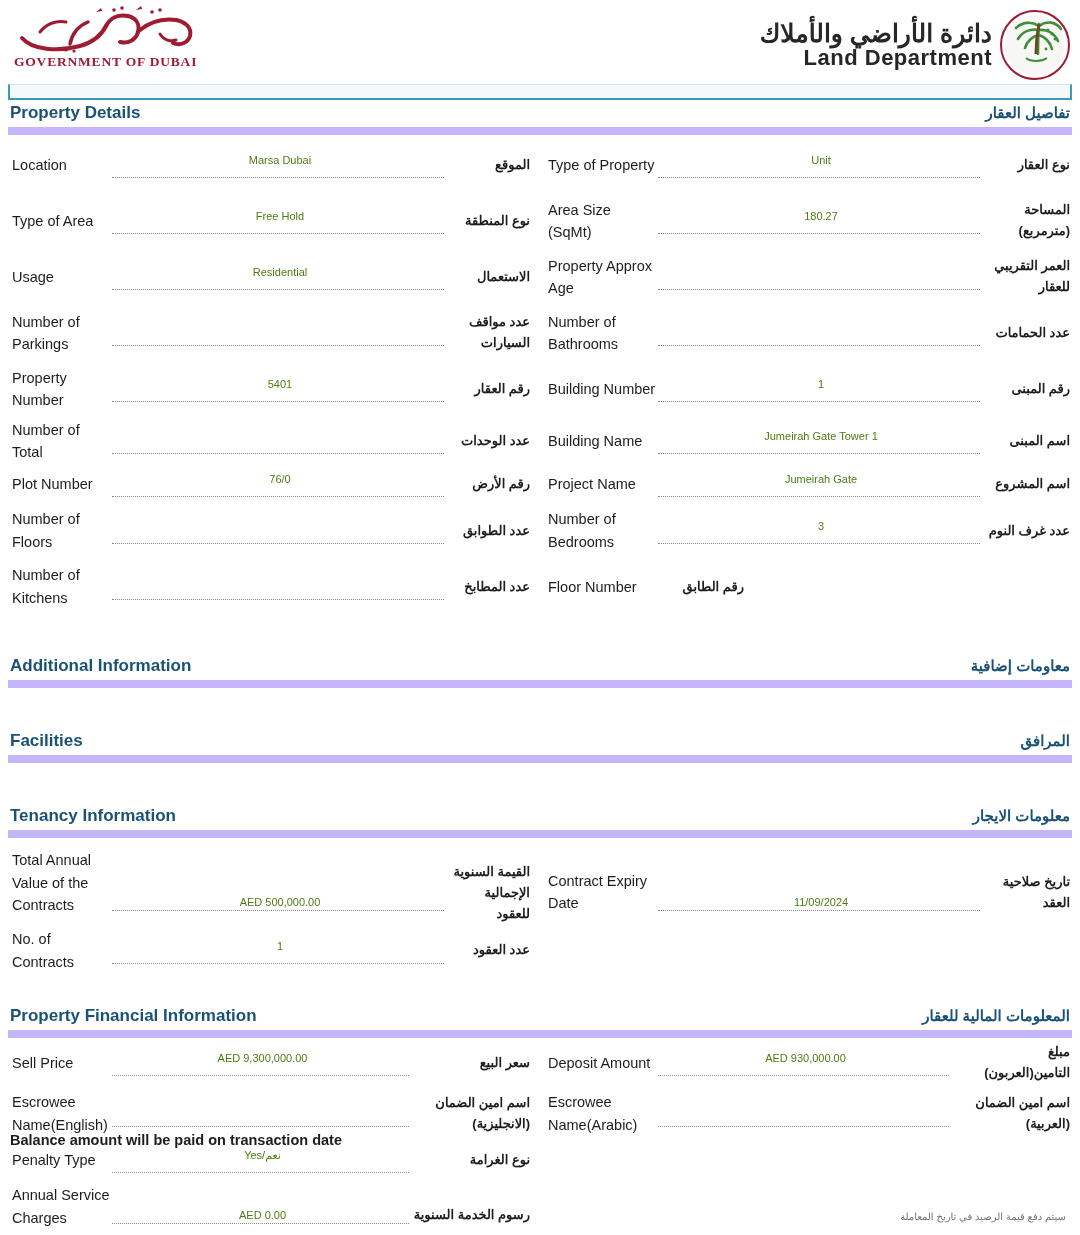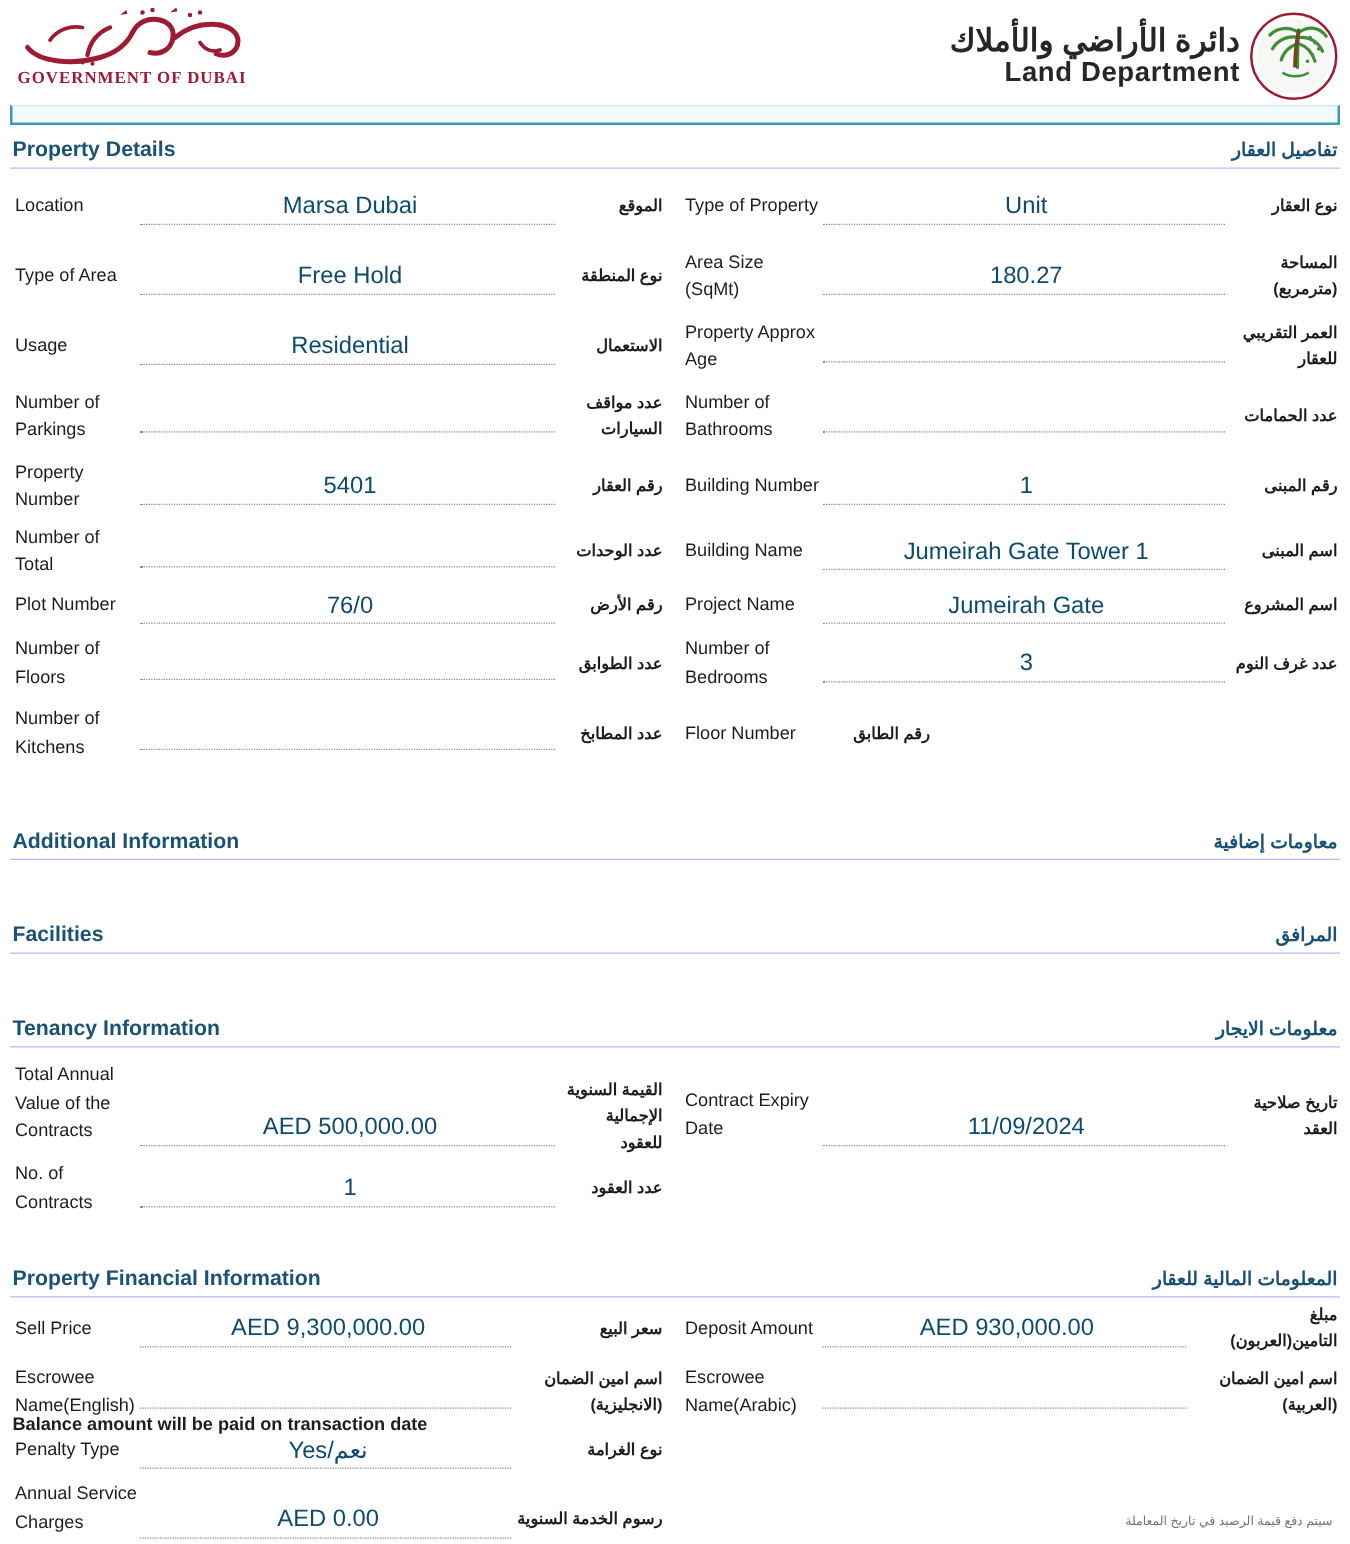--- a/index.html
+++ b/index.html
@@ -89,21 +89,21 @@
   .content {
     position: absolute;
     top: 104px;
     left: 0;
     width: 1080px;
   }
   .section-head {
     position: relative;
     height: 31px;
     margin: 0 8px;
-    border-bottom: 1px solid #c4b5fd;
+    border-bottom: 8px solid #c4b5fd;
   }
   .section-head .en {
     position: absolute;
     left: 2px;
     bottom: 4px;
     font-size: 17px;
     font-weight: bold;
     color: #1a5276;
   }
   .section-head .ar {
@@ -142,23 +142,23 @@
     padding-left: 8px;
     width: 118px;
     flex: 0 0 118px;
   }
   .val-wrap {
     flex: 1 1 auto;
     position: relative;
     min-height: 30px;
   }
   .val {
-    font-size: 19px;
+    font-size: 11px;
     text-align: center;
-    color: #0c4a6e;
+    color: #4d7c0f;
     line-height: 1.55;
     padding-top: 4px;
     white-space: nowrap;
   }
   .dots {
     position: absolute;
     left: 0;
     right: 4px;
     bottom: 0;
     height: 1px;

